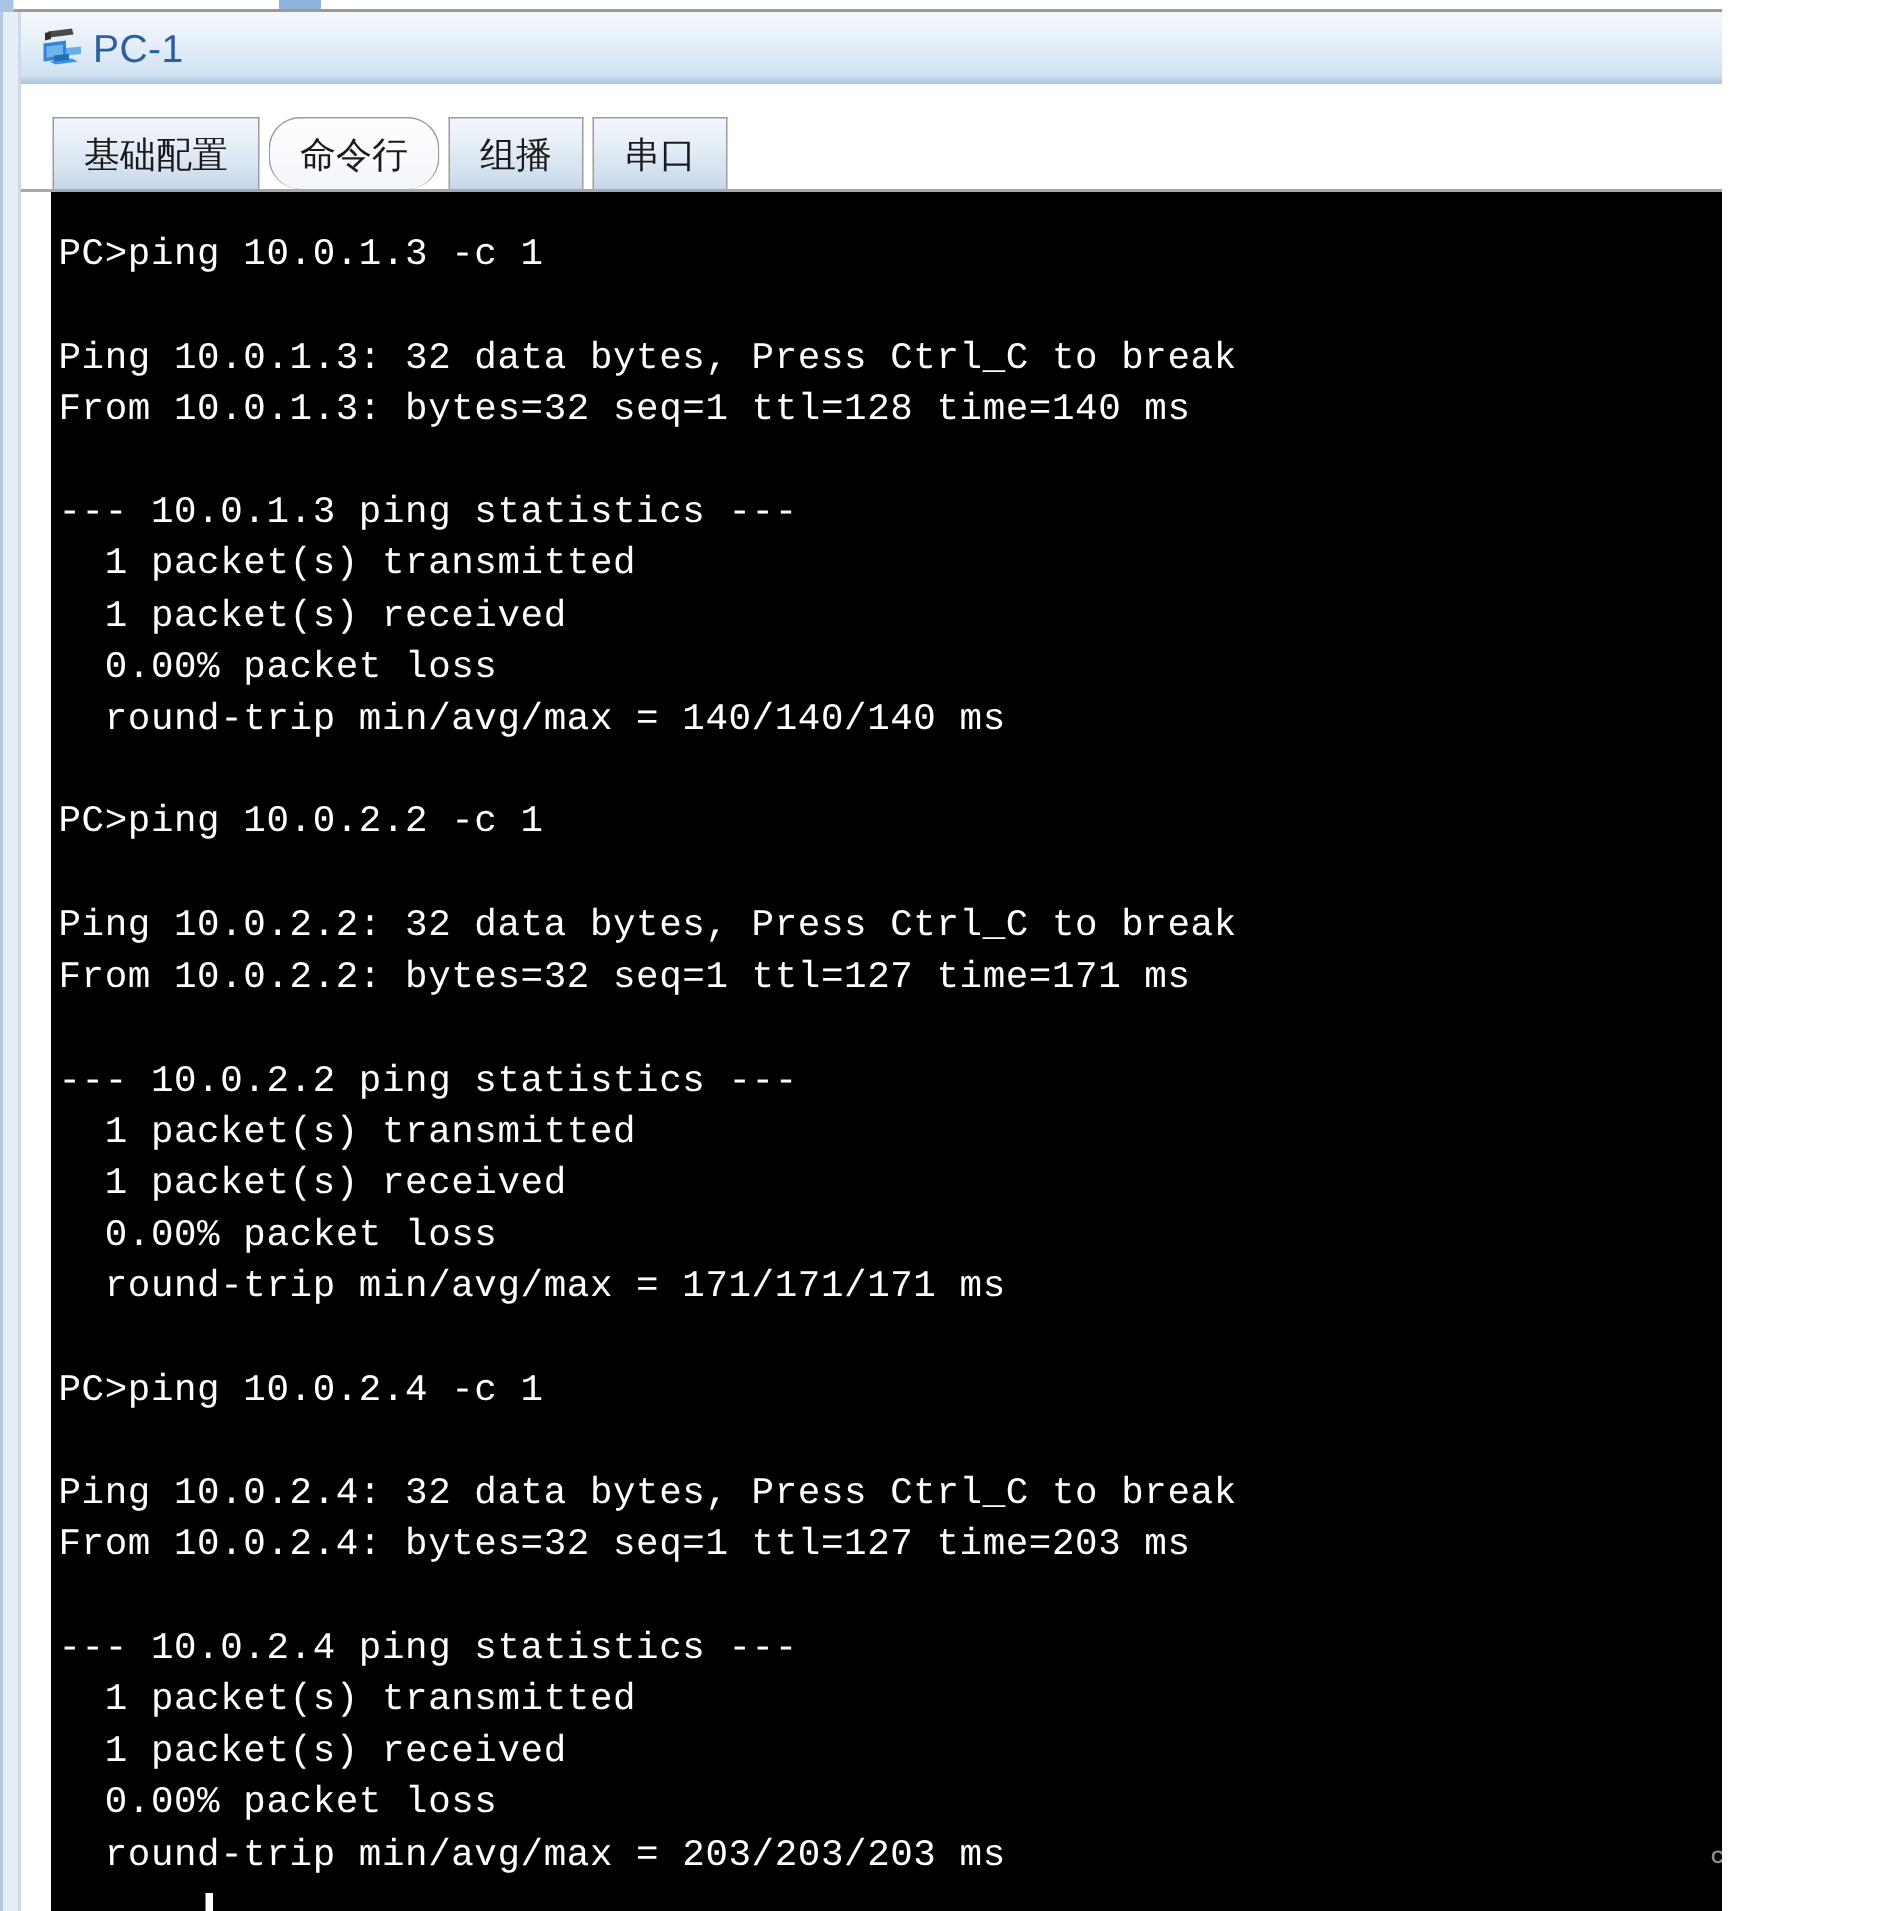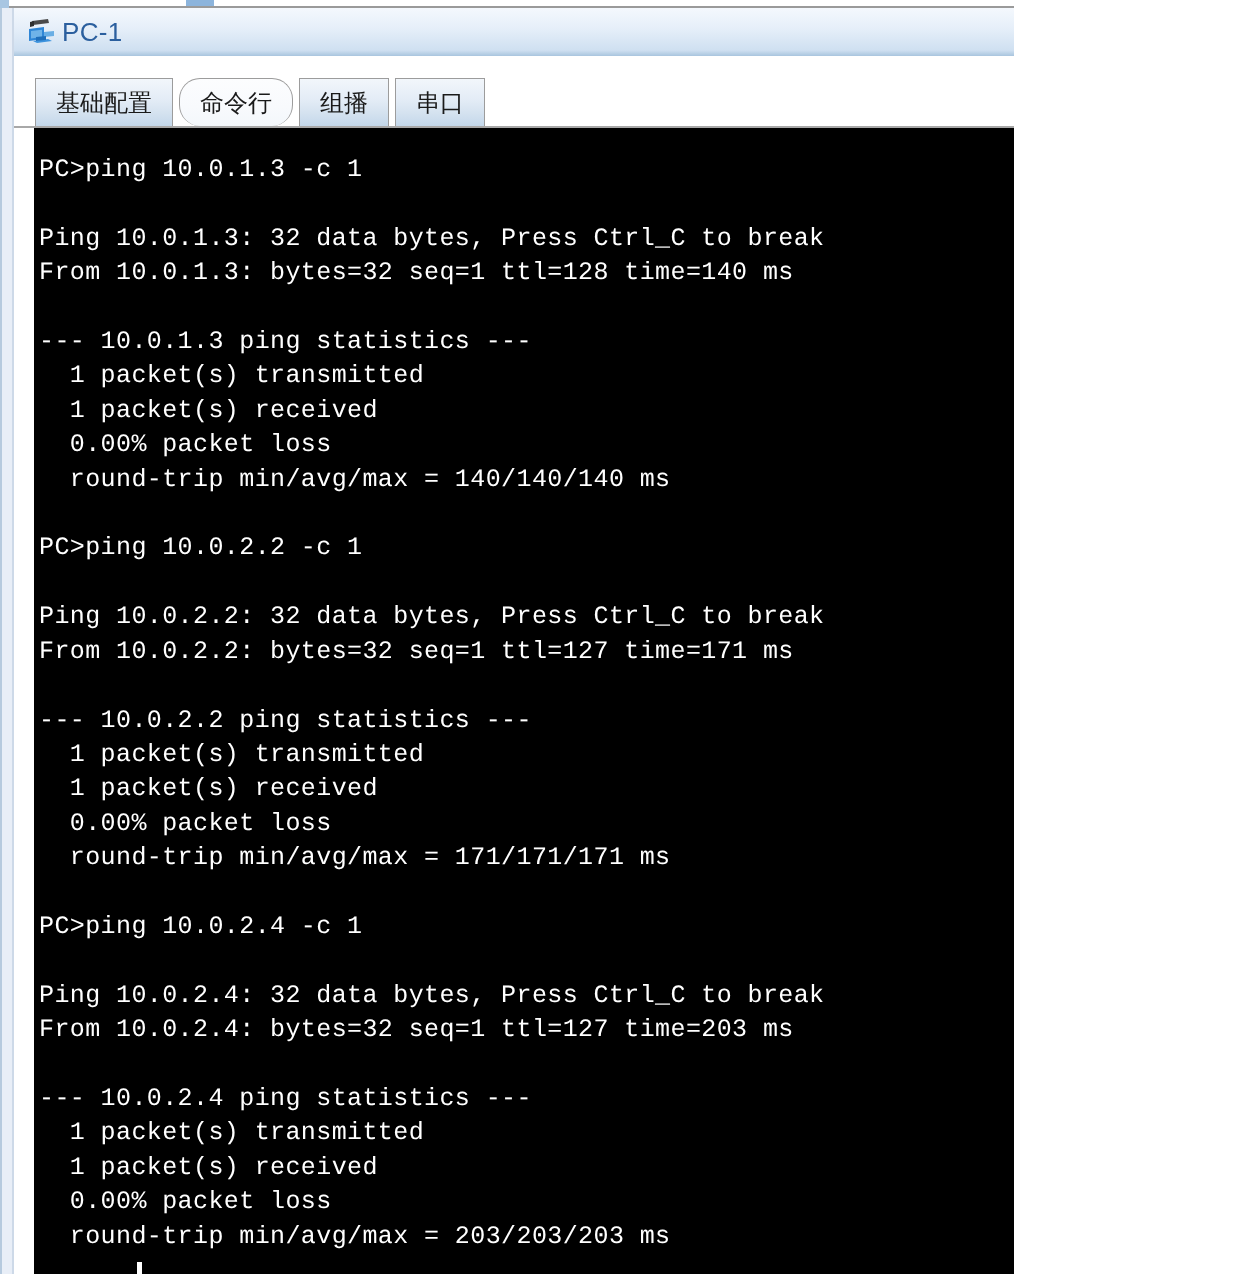--- a/index.html
+++ b/index.html
@@ -12,21 +12,21 @@
     height: 1274px;
     overflow: hidden;
     font-family: "Liberation Sans", sans-serif;
   }
 
   
   #window {
     position: absolute;
     left: 0;
     top: 0;
-    width: 1014px;
+    width: 1148px;
     height: 1274px;
     background: #ffffff;
     overflow: hidden;
   }
 
   
   .top-bleed {
     position: absolute;
     left: 0;
     top: 0;

